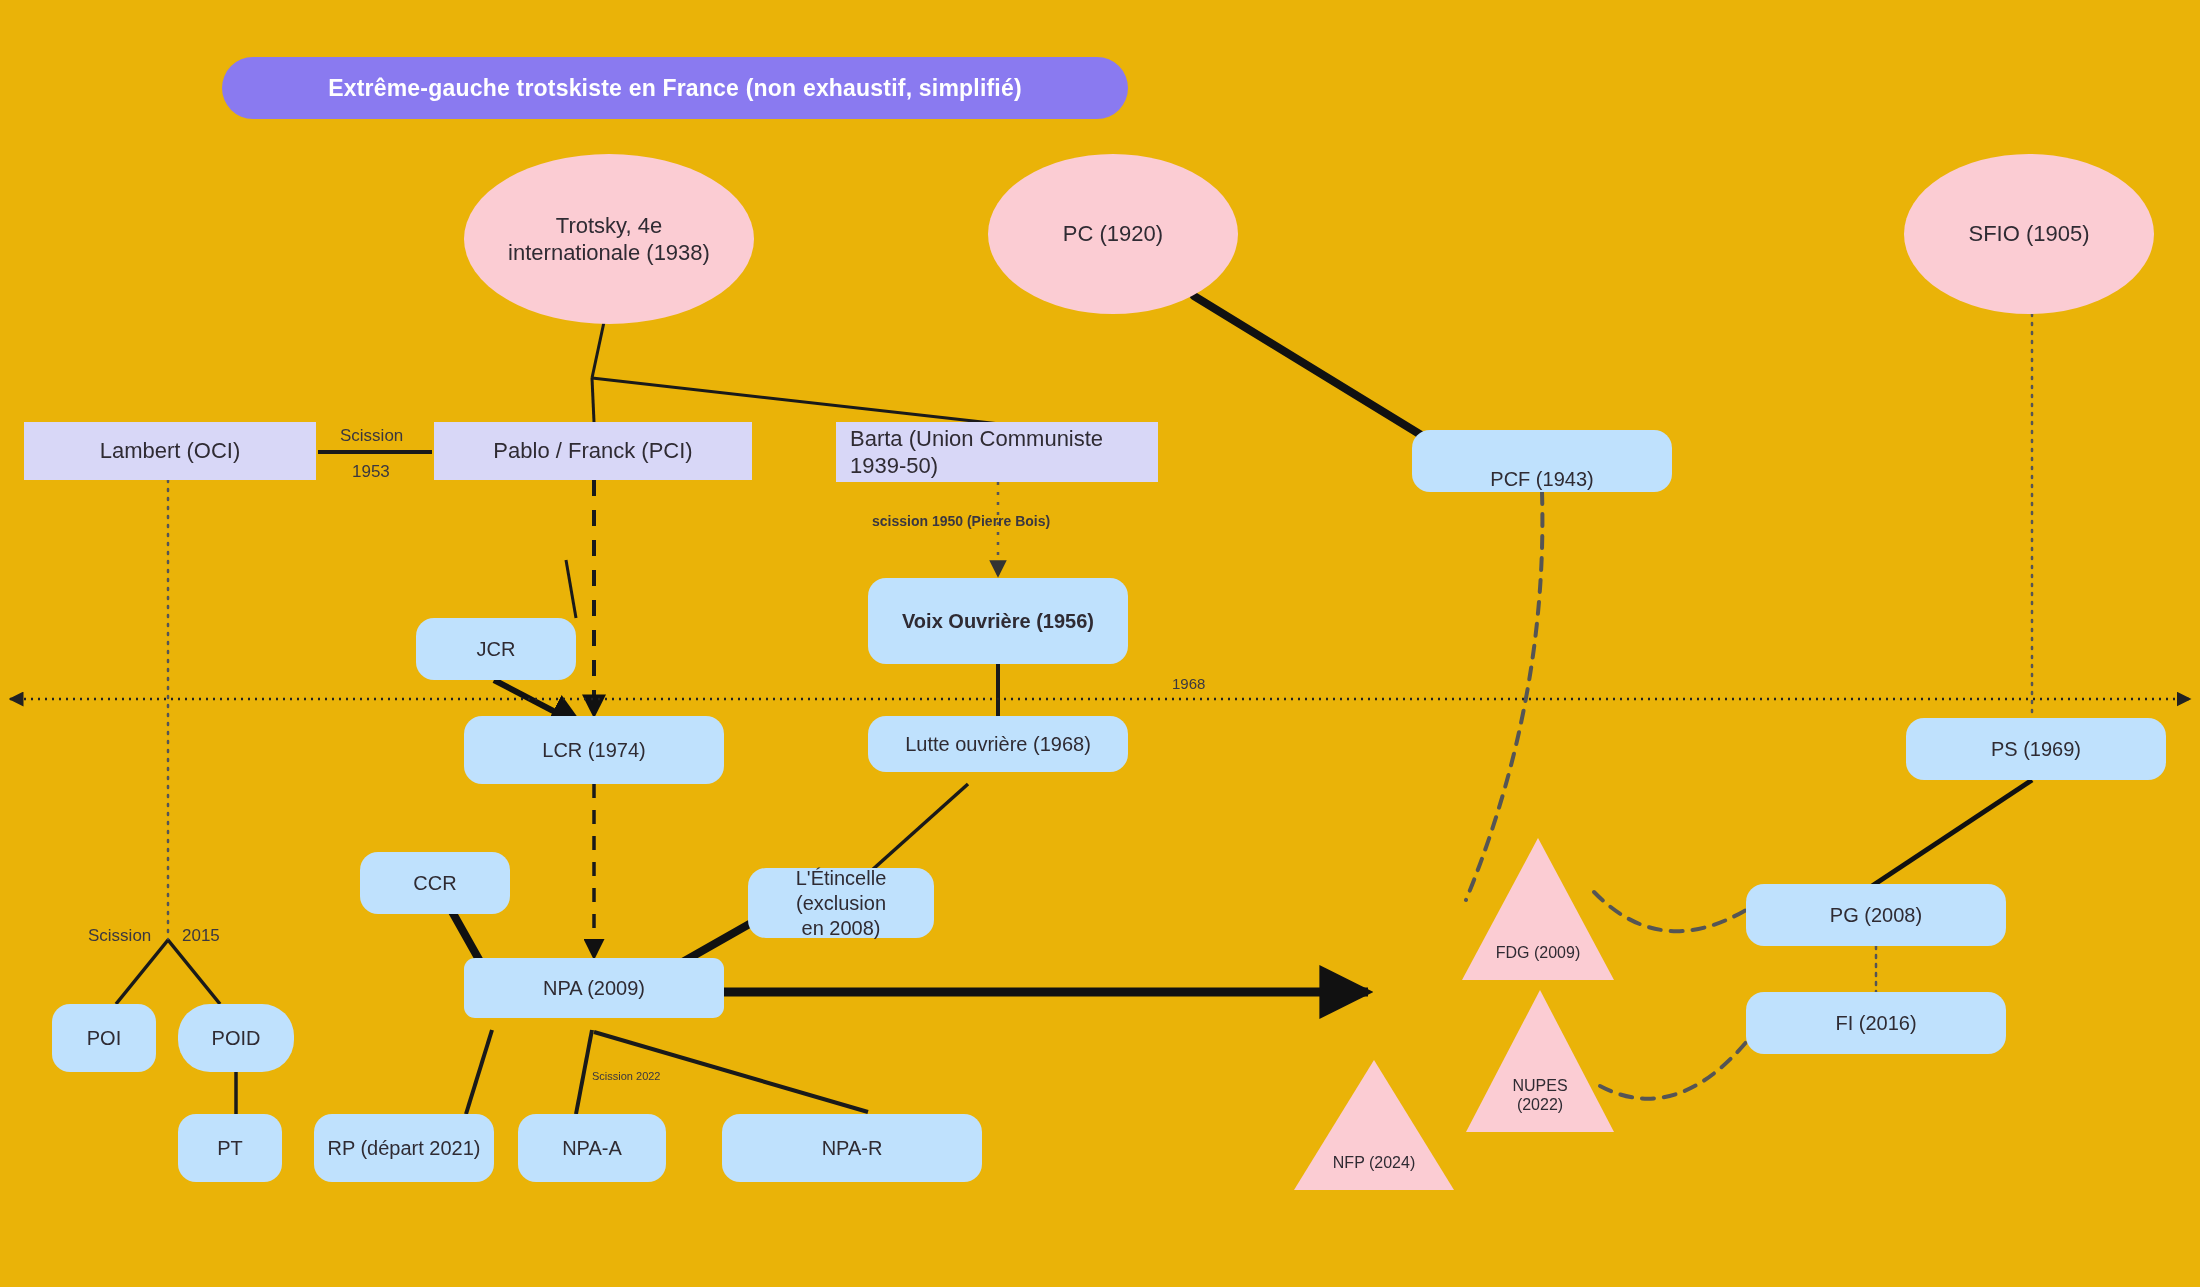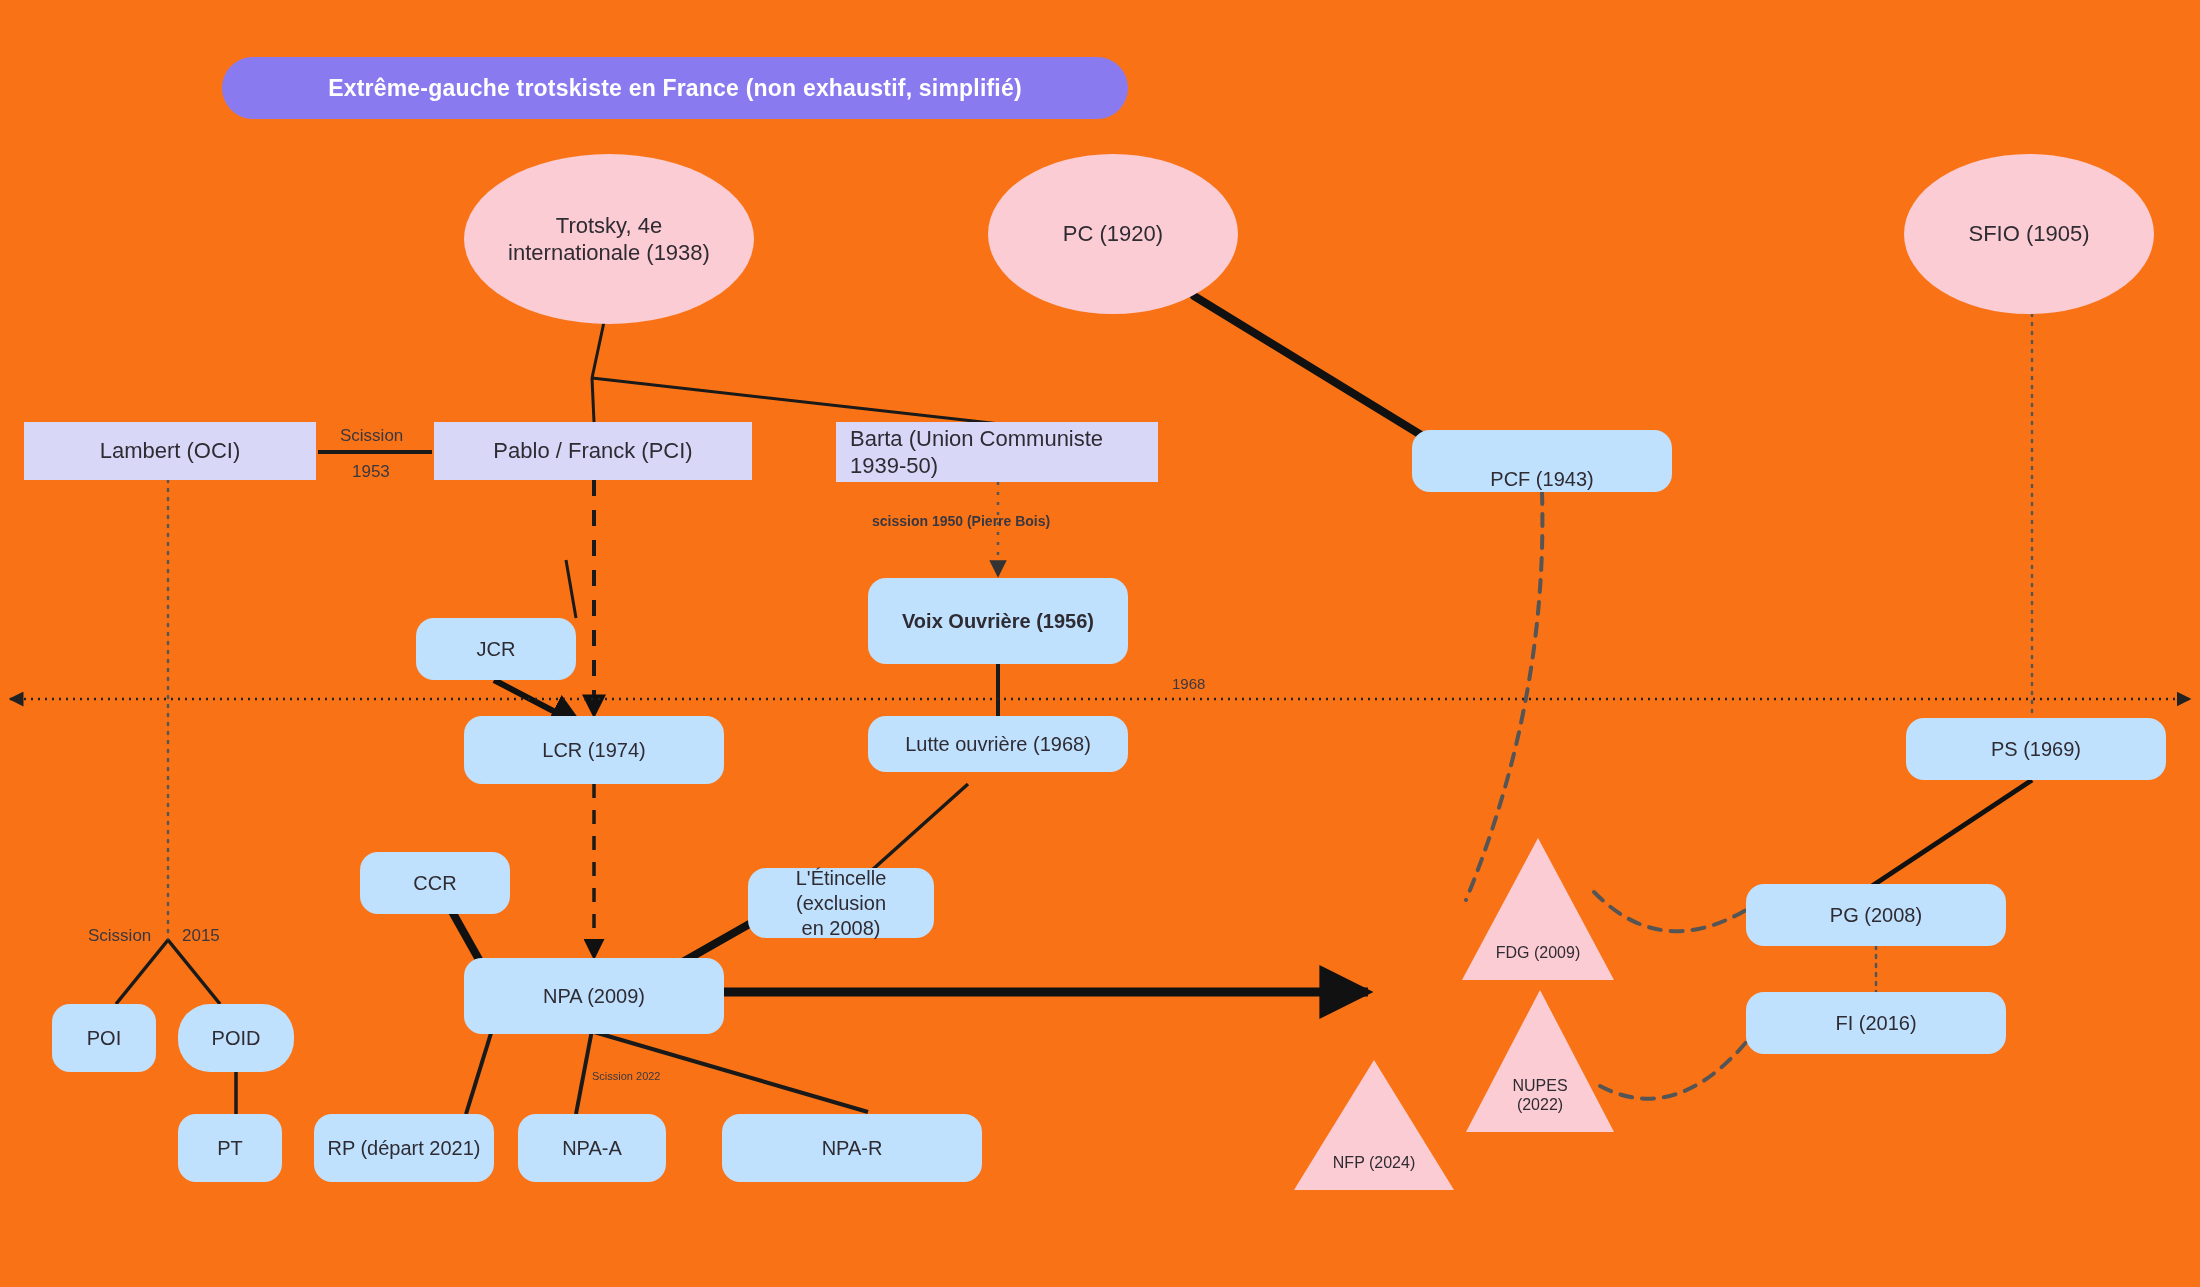--- a/index.html
+++ b/index.html
@@ -4,21 +4,21 @@
 <style>
   html, body {
     margin: 0;
     padding: 0;
     background: #ffffff;
   }
   #canvas {
     position: relative;
     width: 2200px;
     height: 1287px;
-    background: #f97316;
+    background: #eab308;
     font-family: "Liberation Sans", sans-serif;
     overflow: hidden;
   }
   #edges {
     position: absolute;
     left: 0; top: 0;
     width: 2200px;
     height: 1287px;
     pointer-events: none;
   }
@@ -232,21 +232,21 @@
       </div>
       <div class="node rounded" style="left: 868px; top: 716px; width: 260px; height: 56px;">
         <span>Lutte ouvrière (1968)</span>
       </div>
       <div class="node rounded" style="left: 360px; top: 852px; width: 150px; height: 62px;">
         <span>CCR</span>
       </div>
       <div class="node rounded" style="left: 748px; top: 868px; width: 186px; height: 70px;">
         <span>L'Étincelle (exclusion<br>en 2008)</span>
       </div>
-      <div class="node rounded" style="left: 464px; top: 958px; width: 260px; height: 76px;">
+      <div class="node rounded" style="left: 464px; top: 958px; width: 260px; height: 60px; border-radius: 11px;">
         <span>NPA (2009)</span>
       </div>
       <div class="node rounded" style="left: 52px; top: 1004px; width: 104px; height: 68px;">
         <span>POI</span>
       </div>
       <div class="node rounded" style="left: 178px; top: 1004px; width: 116px; height: 68px; border-radius: 32px;">
         <span>POID</span>
       </div>
       <div class="node rounded" style="left: 178px; top: 1114px; width: 104px; height: 68px;">
         <span>PT</span>

